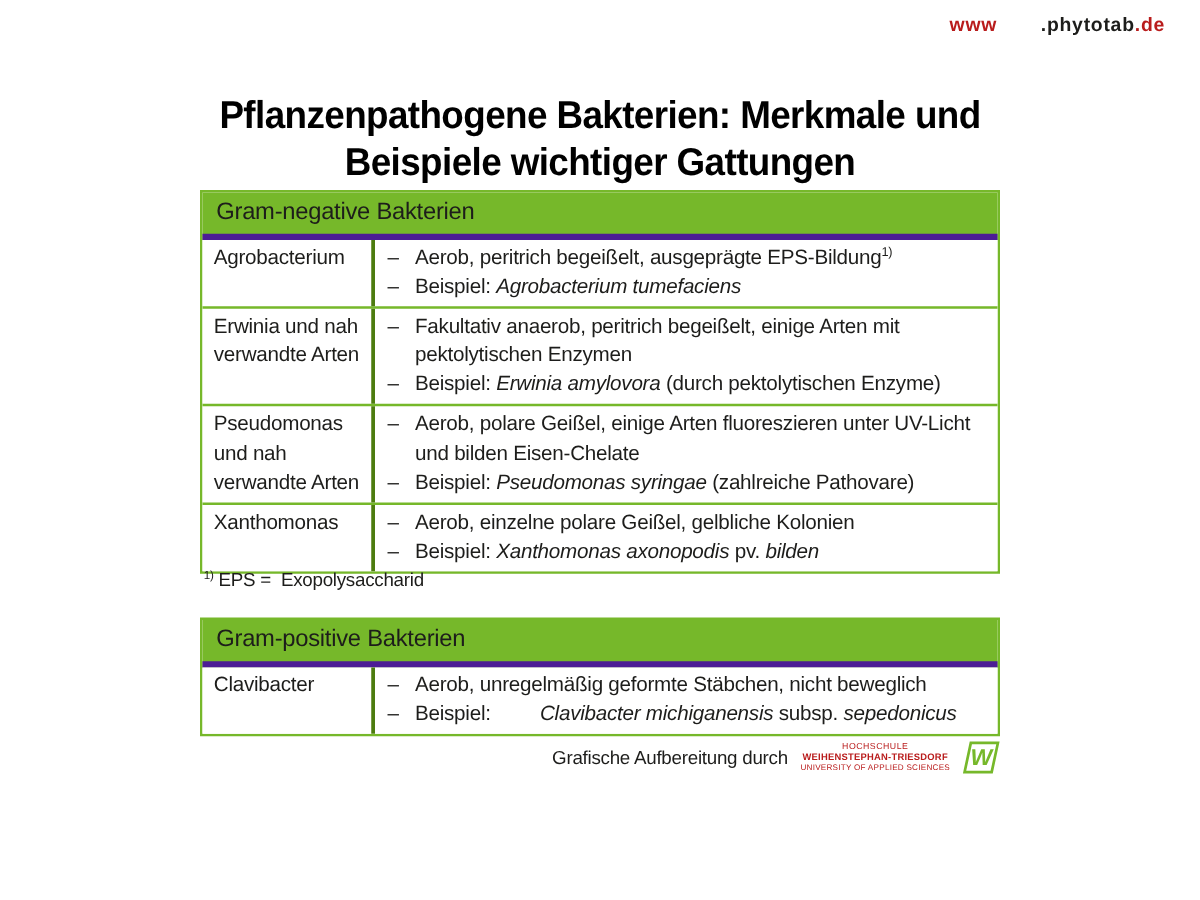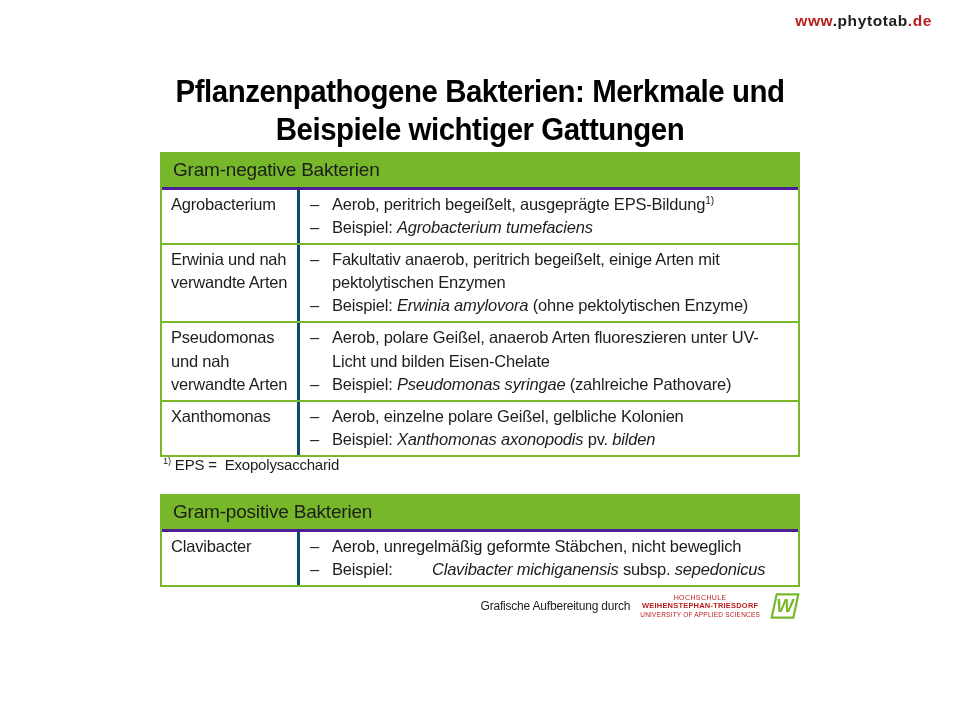--- a/index.html
+++ b/index.html
@@ -6,65 +6,65 @@
   body{
     width:960px;height:720px;position:relative;background:#ffffff;
     font-family:"Liberation Sans",sans-serif;color:#1d1d1b;overflow:hidden;
   }
   
   .site-logo{
     position:absolute;top:12px;right:28px;
     font-size:15.5px;font-weight:bold;letter-spacing:.6px;white-space:nowrap;
   }
   .site-logo .grn{color:#b91c1c;}
-  .site-logo .blk{color:#1d1d1b;}
+  .site-logo .blk{color:#1d1d1b;margin-left:35px;}
 
   
   .slide-title{
     position:absolute;top:52px;left:0;width:960px;
     text-align:center;font-size:31px;font-weight:bold;line-height:1.22;
     letter-spacing:-.5px;white-space:pre-line;color:#000;
     transform:scaleX(.95);transform-origin:50% 0;
   }
 
   
   .ptable{
     position:absolute;left:160px;width:640px;
     border:2px solid #76b82a;box-sizing:border-box;background:#fff;
   }
   .ptable-neg{top:152px;}
   .ptable-pos{top:494px;}
   .ptable-header{
     background:#76b82a;color:#1d1d1b;font-size:19px;
-    padding:5px 11px 6px 11px;border-bottom:3px solid #4c1d95;
+    padding:5px 11px 6px 11px;border-bottom:5px solid #4c1d95;
     letter-spacing:-.2px;
   }
   .ptable-row{display:grid;grid-template-columns:138px 1fr;background:#fff;}
   .ptable-row + .ptable-row{border-top:2px solid #76b82a;}
   .cell-genus{
-    border-right:3px solid #0c4a6e;padding:3px 8px 4px 9px;
+    border-right:3px solid #4d7c0f;padding:3px 8px 4px 9px;
     font-size:16.5px;line-height:1.4;letter-spacing:-.2px;
   }
   .cell-desc{padding:3px 8px 4px 10px;font-size:16.5px;line-height:1.4;letter-spacing:-.2px;}
   .bullet{display:flex;}
   .bullet-marker{flex:0 0 22px;}
   .bullet-text{flex:1;}
   sup{font-size:62%;line-height:0;vertical-align:super;}
 
   
   .footnote{
     position:absolute;left:163px;top:456px;font-size:15px;letter-spacing:-.2px;
   }
 
   
   .credit{
     position:absolute;top:592px;right:160px;
     display:flex;align-items:center;gap:10px;
   }
-  .credit-label{font-size:12px;letter-spacing:-.2px;text-align:right;}
+  .credit-label{font-size:15px;letter-spacing:-.2px;text-align:right;}
   .hswt-text{text-align:center;color:#b91c1c;line-height:1.15;white-space:nowrap;}
   .hswt-l1{font-size:7px;letter-spacing:.4px;}
   .hswt-l2{font-size:7.5px;font-weight:bold;letter-spacing:.2px;}
   .hswt-l3{font-size:6.5px;letter-spacing:.2px;}
   .hswt-mark{width:30px;height:28px;}
 
   
   .citation{
     position:absolute;left:165px;top:643px;width:680px;
     font-size:15px;line-height:1.5;letter-spacing:-.2px;
@@ -99,30 +99,30 @@
       </div>
       <div class="ptable-row">
         <div class="cell-genus">Erwinia und nah verwandte Arten</div>
         <div class="cell-desc">
           <div class="bullet">
             <span class="bullet-marker">–</span>
             <span class="bullet-text"><span>Fakultativ anaerob, peritrich begeißelt, einige Arten mit pektolytischen Enzymen</span></span>
           </div>
           <div class="bullet">
             <span class="bullet-marker">–</span>
-            <span class="bullet-text"><span>Beispiel: </span><span style="font-style: italic;">Erwinia amylovora</span><span> (ohne pektolytischen Enzyme)</span></span>
+            <span class="bullet-text"><span>Beispiel: </span><span style="font-style: italic;">Erwinia amylovora</span><span> (durch pektolytischen Enzyme)</span></span>
           </div>
         </div>
       </div>
       <div class="ptable-row">
         <div class="cell-genus">Pseudomonas und nah verwandte Arten</div>
         <div class="cell-desc">
           <div class="bullet">
             <span class="bullet-marker">–</span>
-            <span class="bullet-text"><span>Aerob, polare Geißel, anaerob Arten fluoreszieren unter UV-Licht und bilden Eisen-Chelate</span></span>
+            <span class="bullet-text"><span>Aerob, polare Geißel, einige Arten fluoreszieren unter UV-Licht und bilden Eisen-Chelate</span></span>
           </div>
           <div class="bullet">
             <span class="bullet-marker">–</span>
             <span class="bullet-text"><span>Beispiel: </span><span style="font-style: italic;">Pseudomonas syringae</span><span> (zahlreiche Pathovare)</span></span>
           </div>
         </div>
       </div>
       <div class="ptable-row">
         <div class="cell-genus">Xanthomonas</div>
         <div class="cell-desc">

